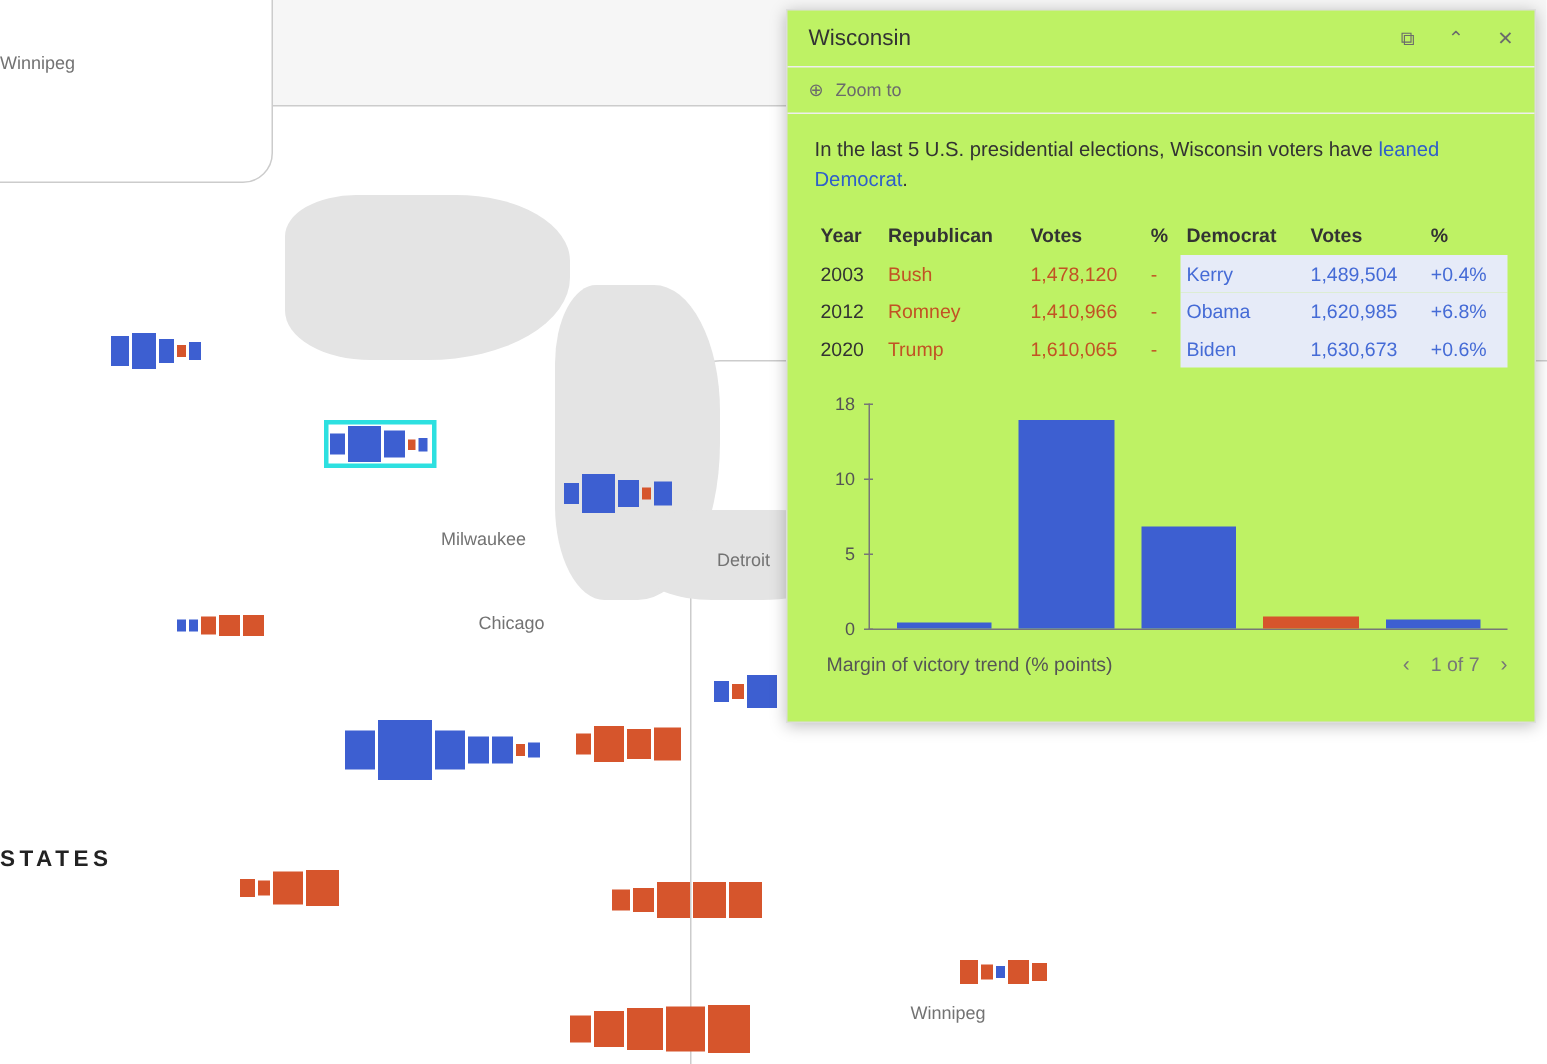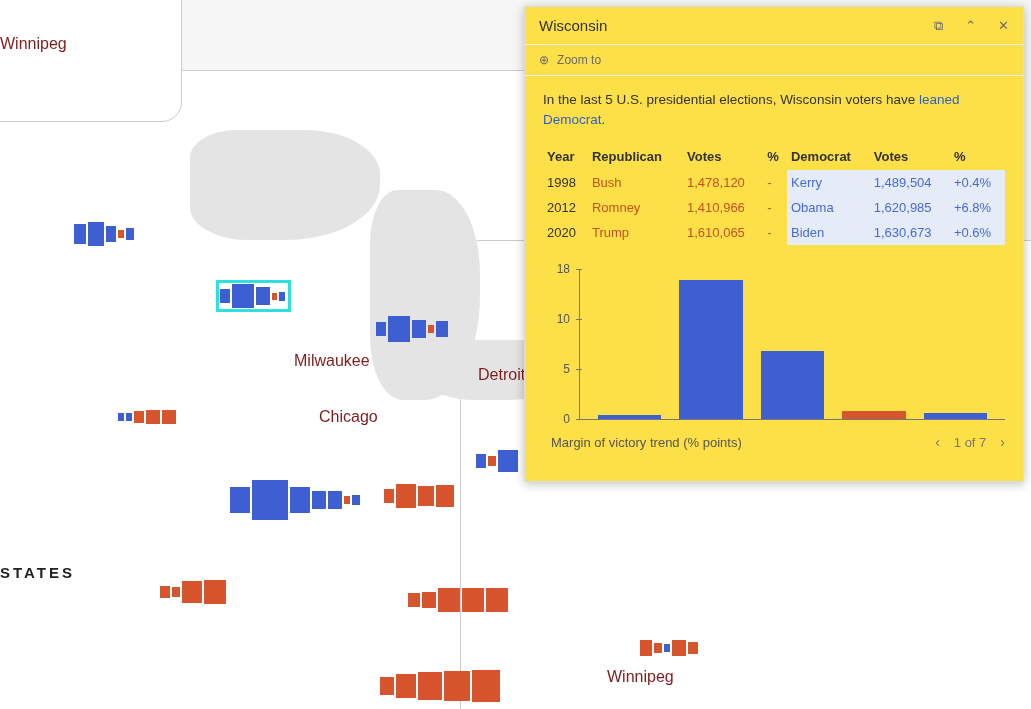--- a/index.html
+++ b/index.html
@@ -1,27 +1,27 @@
 <!DOCTYPE html>
 <html><head>
 <meta charset="utf-8">
 <style>
   html,body{margin:0;padding:0;width:1031px;height:709px;font-family:"Segoe UI",Arial,sans-serif;overflow:hidden;background:#fff}
   .map{position:absolute;inset:0;background:#f6f6f6}
   .land{position:absolute;background:#fff;border:1px solid #ccc}
   .water{position:absolute;background:#e4e4e4;border-radius:25% 40% 50% 30%}
-  .lbl{position:absolute;color:#7f1d1d;font-size:16px}
+  .lbl{position:absolute;color:#737373;font-size:12px}
   .states-lbl{position:absolute;font-weight:700;letter-spacing:3px;font-size:15px;color:#222}
   .strip{position:absolute;display:flex;align-items:center;line-height:0}
   .sq{display:inline-block;margin-right:2px}
   .b{background:#3d5fd1}
   .r{background:#d6552c}
   .sel{outline:3px solid #2de0e0;outline-offset:1px}
 
-  .popup{position:absolute;left:524px;top:6px;width:498px;background:#fde047;box-shadow:0 2px 10px rgba(0,0,0,.25);border:1px solid #ddd;font-size:13px;color:#333}
+  .popup{position:absolute;left:524px;top:6px;width:498px;background:#bef264;box-shadow:0 2px 10px rgba(0,0,0,.25);border:1px solid #ddd;font-size:13px;color:#333}
   .pp-hdr{display:flex;align-items:center;justify-content:space-between;padding:10px 14px;border-bottom:1px solid #eee}
   .pp-title{font-size:15px;font-weight:400}
   .pp-icons{display:flex;gap:22px;color:#6b6b6b}
   .pp-icons span{cursor:pointer}
   .pp-zoom{display:flex;align-items:center;gap:8px;padding:8px 14px;border-bottom:1px solid #eee;color:#6b6b6b;cursor:pointer;font-size:12px}
   .pp-body{padding:14px 18px 17px}
   .intro{font-size:13.5px;line-height:1.45;margin-bottom:14px}
   .link{color:#2f5fc9;cursor:pointer}
   table{border-collapse:collapse;width:100%;font-size:13px}
   th{font-weight:700;text-align:left;padding:6px 4px;color:#333}
@@ -166,21 +166,21 @@
         <th>Republican</th>
         <th>Votes</th>
         <th>%</th>
         <th>Democrat</th>
         <th>Votes</th>
         <th>%</th>
       </tr>
         </thead>
       <tbody id="tb">
           <tr>
-            <td>1998</td>
+            <td>2003</td>
             <td class="rep ">Bush</td>
             <td class="rep num ">1,478,120</td>
             <td class="rep ">-</td>
             <td class="dem hl-d">Kerry</td>
             <td class="dem num hl-d">1,489,504</td>
             <td class="dem hl-d">+0.4%</td>
           </tr>
           <tr>
             <td>2012</td>
             <td class="rep ">Romney</td>

